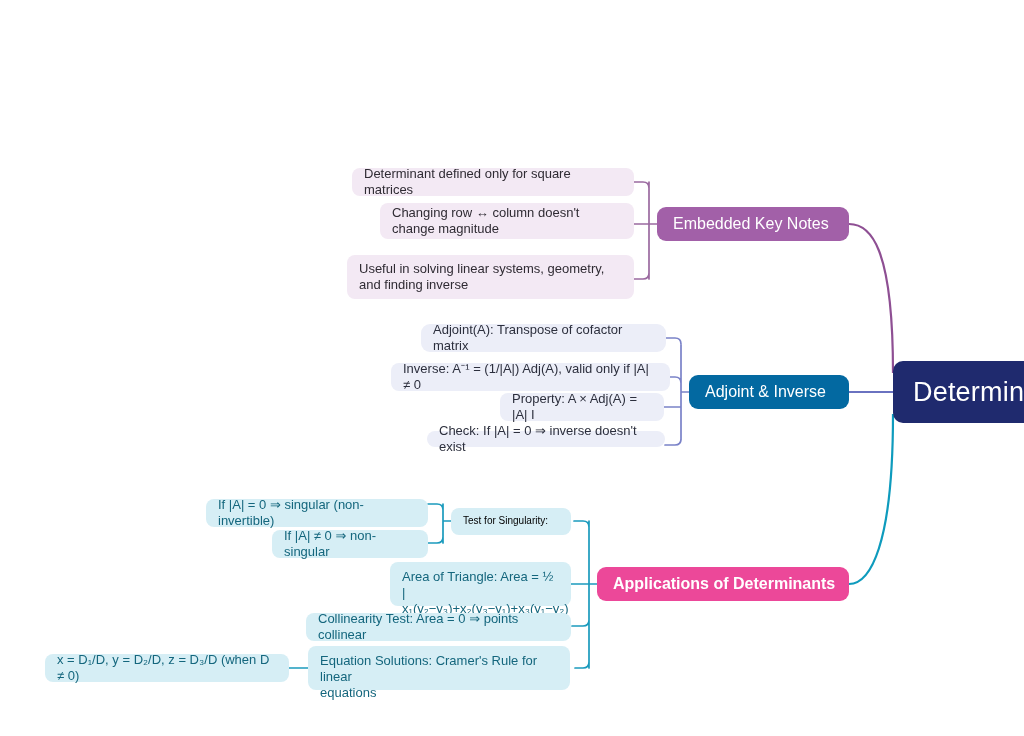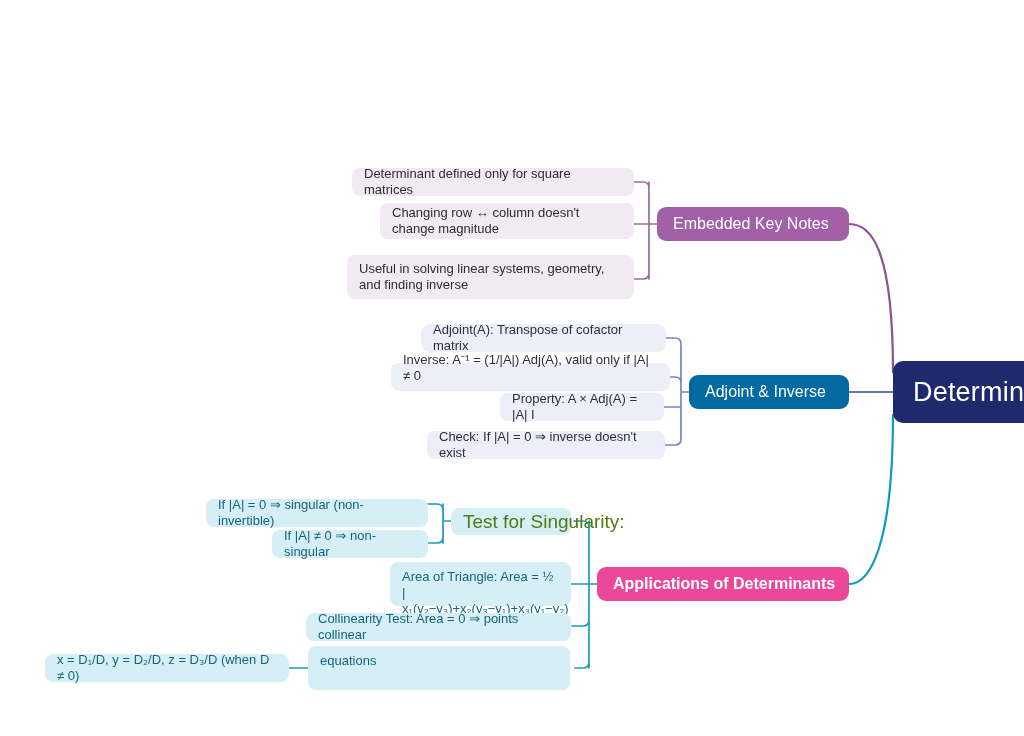--- a/index.html
+++ b/index.html
@@ -55,22 +55,22 @@
     white-space: nowrap;
     justify-content: flex-start;
   }
   .branch.purple { background: #a260a8; }
   .branch.slate  { background: #0369a1; }
   .branch.teal   { background: #ec4899; font-weight: bold; }
 
   
   .mid {
     background: #d6eef5;
-    color: #4d7c0f;
-    font-size: 19px;
+    color: #000000;
+    font-size: 10px;
     padding: 6px 12px;
     border-radius: 8px;
     white-space: nowrap;
   }
 
   
   .leaf {
     font-size: 13px;
     padding: 7px 12px;
     border-radius: 8px;
@@ -138,29 +138,29 @@
   </div>
 
   <div class="node branch slate" style="left:689px; top:375px; width:160px; height:34px;">
     <span>Adjoint &amp; Inverse</span>
   </div>
 
   <div class="node leaf slate" style="left:421px; top:324px; width:245px; height:28px;border-radius:9px;">
     <span class="txt">Adjoint(A): Transpose of cofactor matrix</span>
   </div>
 
-  <div class="node leaf slate" style="left:391px; top:363px; width:279px; height:28px;align-items:flex-end;">
+  <div class="node leaf slate" style="left:391px; top:363px; width:279px; height:28px;">
     <span class="txt">Inverse: A⁻¹ = (1/|A|) Adj(A), valid only if |A| ≠ 0</span>
   </div>
 
   <div class="node leaf slate" style="left:500px; top:393px; width:164px; height:28px;">
     <span class="txt">Property: A × Adj(A) = |A| I</span>
   </div>
 
-  <div class="node leaf slate" style="left:427px; top:431px; width:238px; height:28px;">
+  <div class="node leaf slate" style="left:427px; top:431px; width:238px; height:16px;">
     <span class="txt">Check: If |A| = 0 ⇒ inverse doesn't exist</span>
   </div>
 
   <div class="node branch teal" style="left:597px; top:567px; width:252px; height:34px;">
     <span>Applications of Determinants</span>
   </div>
 
   <div class="node mid" style="left:451px; top:508px; width:120px; height:27px;">
     <span>Test for Singularity:</span>
   </div>
@@ -176,20 +176,21 @@
   <div class="node leaf cyan" style="left:390px; top:562px; width:181px; height:44px; display:block; padding-top:7px;">
     <span class="txt">Area of Triangle: Area = ½ |</span>
     <span class="txt">x₁(y₂−y₃)+x₂(y₃−y₁)+x₃(y₁−y₂) |</span>
   </div>
 
   <div class="node leaf cyan" style="left:306px; top:613px; width:265px; height:28px;">
     <span class="txt">Collinearity Test: Area = 0 ⇒ points collinear</span>
   </div>
 
   <div class="node leaf cyan" style="left:308px; top:646px; width:262px; height:44px; display:block; padding-top:7px;">
+    <span class="txt">Equation Solutions: Cramer's Rule for linear</span>
     <span class="txt">equations</span>
   </div>
 
   <div class="node leaf cyan" style="left:45px; top:654px; width:244px; height:28px;">
     <span class="txt">x = D₁/D, y = D₂/D, z = D₃/D (when D ≠ 0)</span>
   </div>
 
 </div>
 
 </body></html>

